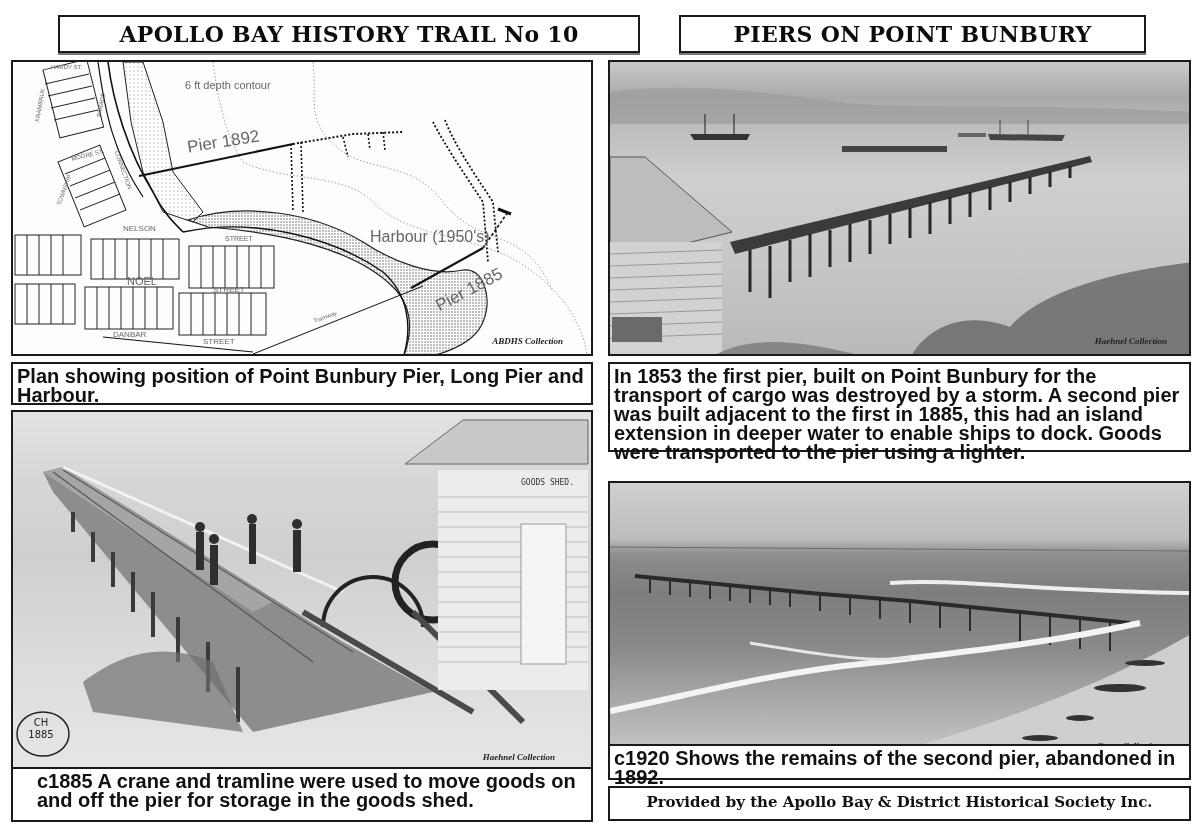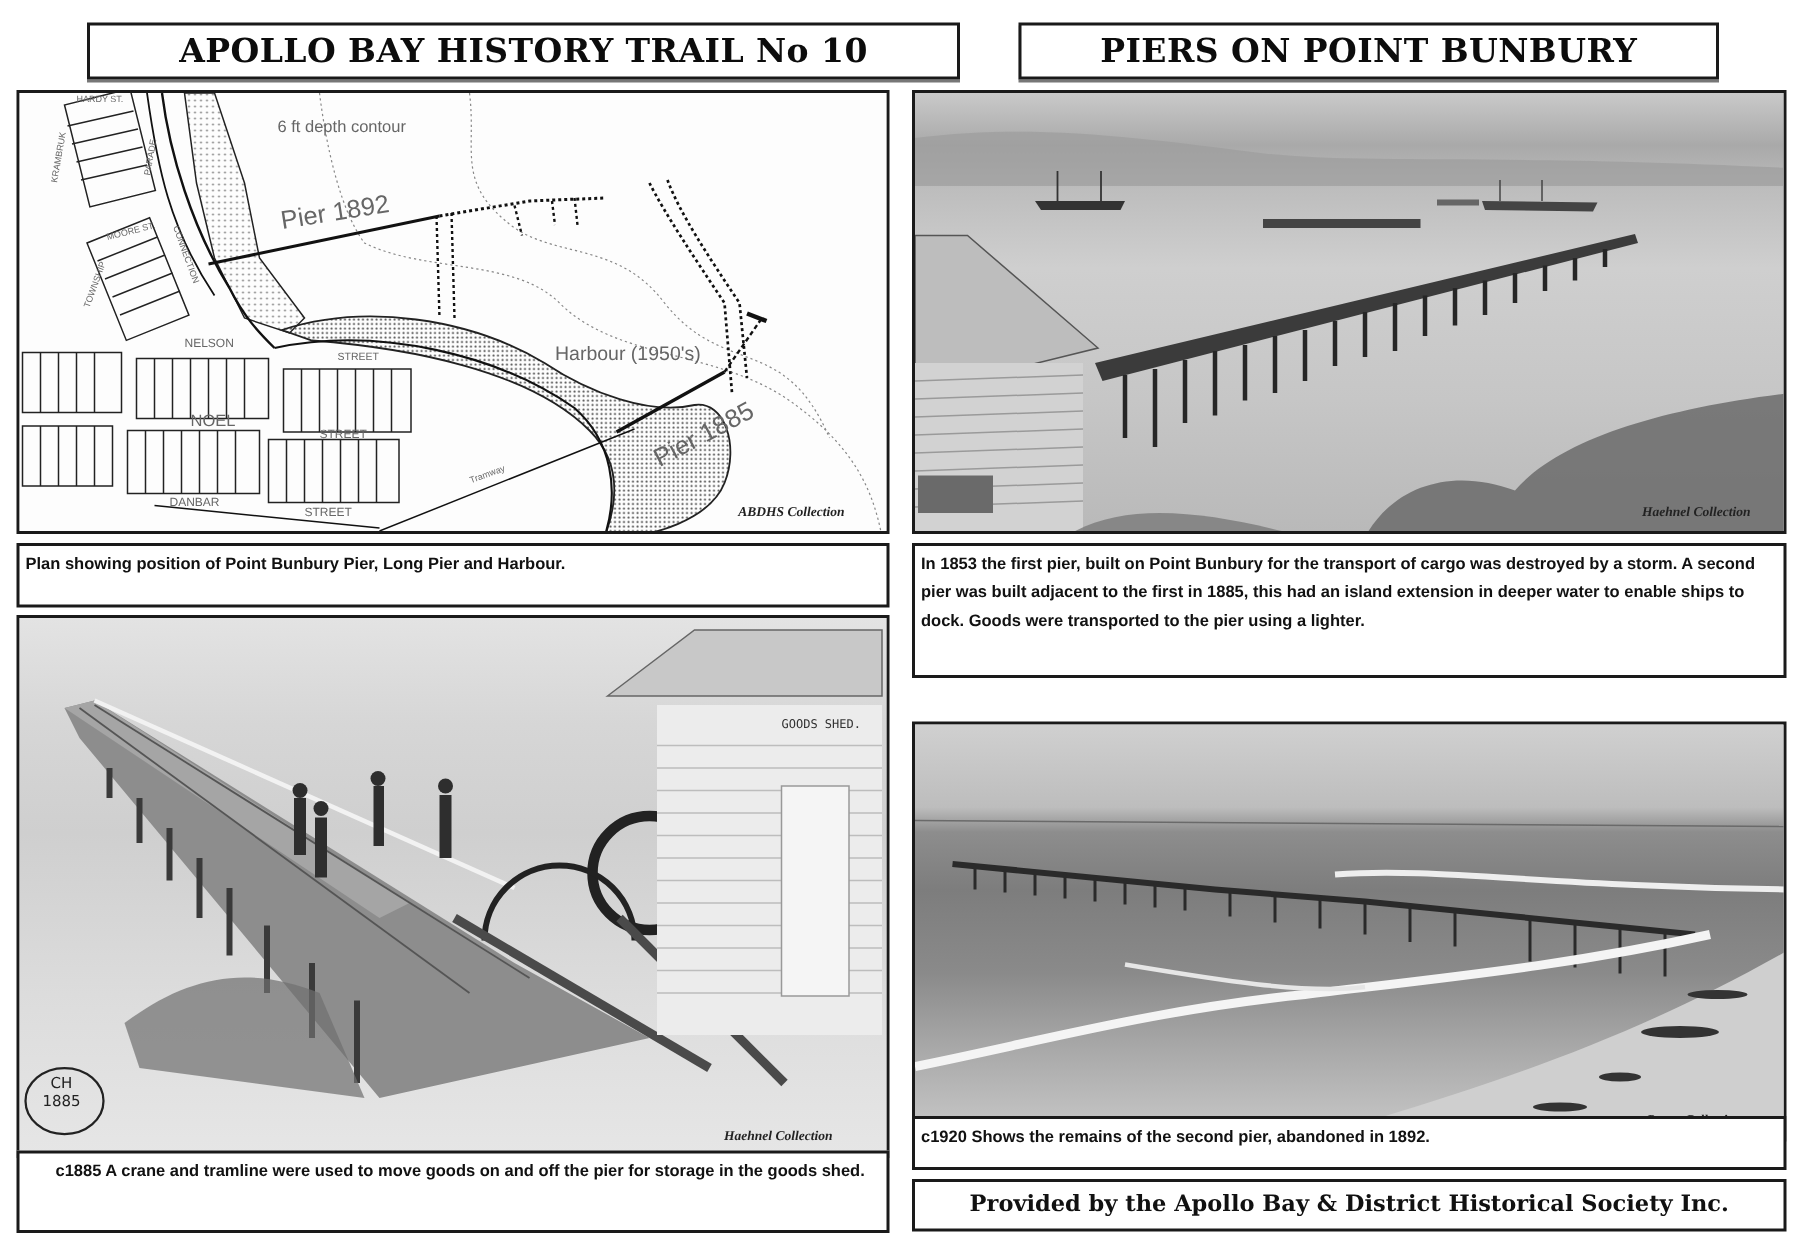--- a/index.html
+++ b/index.html
@@ -3,21 +3,21 @@
   <meta charset="utf-8">
   <style>
     * { box-sizing: border-box; margin: 0; padding: 0; }
     html, body { width: 1200px; height: 832px; background: #ffffff; overflow: hidden; }
     body { position: relative; font-family: "Liberation Sans", sans-serif; color: #111; }
 
     .box { position: absolute; border: 2px solid #1a1a1a; background: #fff; }
     .title-box { display: flex; align-items: center; justify-content: center; box-shadow: 0 2px 0 #777; margin-left: 47px; }
     .title-text { font-family: "DejaVu Serif", serif; font-weight: bold; font-size: 22px; letter-spacing: 0.3px; color: #0c0c0c; }
 
-    .caption { font-family: "Liberation Sans", sans-serif; font-weight: bold; font-size: 11px; line-height: 19px; padding: 3px 4px; color: #111; }
+    .caption { font-family: "Liberation Sans", sans-serif; font-weight: bold; font-size: 20px; line-height: 19px; padding: 3px 4px; color: #111; }
     .footer-text { font-family: "DejaVu Serif", serif; font-weight: bold; font-size: 15px; text-align: center; padding-top: 5px; color: #111; }
 
     .photo { overflow: hidden; }
     .credit { position: absolute; font-family: "Liberation Serif", serif; font-style: italic; font-weight: bold; font-size: 10px; color: #222; }
 
     
     .map-bg { position: absolute; inset: 0; background: #fdfdfd; }
     .map-label { position: absolute; font-family: "Liberation Sans", sans-serif; color: #666; white-space: nowrap; }
 
     
@@ -98,21 +98,21 @@
       <rect x="176" y="184" width="85" height="42"></rect>
       <rect x="2" y="222" width="60" height="40"></rect>
       <rect x="72" y="225" width="88" height="42"></rect>
       <rect x="166" y="231" width="87" height="42"></rect>
       <path d="M14 173 v40 M26 173 v40 M38 173 v40 M50 173 v40 M90 177 v40 M102 177 v40 M114 177 v40 M126 177 v40 M138 177 v40 M150 177 v40 M188 184 v42 M200 184 v42 M212 184 v42 M224 184 v42 M236 184 v42 M248 184 v42"></path>
       <path d="M14 222 v40 M26 222 v40 M38 222 v40 M50 222 v40 M84 225 v42 M96 225 v42 M108 225 v42 M120 225 v42 M132 225 v42 M144 225 v42 M178 231 v42 M190 231 v42 M202 231 v42 M214 231 v42 M226 231 v42 M238 231 v42"></path>
     </g>
   </svg>
   <span class="map-label" style="left:172px; top:17px; font-size:11px;">6 ft depth contour</span>
   <span class="map-label" style="left:174px; top:70px; font-size:17px; transform:rotate(-9deg);">Pier 1892</span>
-  <span class="map-label" style="left:357px; top:166px; font-size:13px;">Harbour (1950's)</span>
+  <span class="map-label" style="left:357px; top:166px; font-size:16px;">Harbour (1950's)</span>
   <span class="map-label" style="left:420px; top:218px; font-size:17px; transform:rotate(-28deg);">Pier 1885</span>
   <span class="map-label" style="left:300px; top:252px; font-size:6px; transform:rotate(-20deg);">Tramway</span>
   <span class="map-label" style="left:110px; top:162px; font-size:8px;">NELSON</span>
   <span class="map-label" style="left:114px; top:213px; font-size:11px;">NOEL</span>
   <span class="map-label" style="left:100px; top:268px; font-size:8px;">DANBAR</span>
   <span class="map-label" style="left:212px; top:173px; font-size:7px;">STREET</span>
   <span class="map-label" style="left:200px; top:223px; font-size:8px;">STREET</span>
   <span class="map-label" style="left:190px; top:275px; font-size:8px;">STREET</span>
   <span class="map-label" style="left:38px; top:2px; font-size:6px;">HARDY ST.</span>
   <span class="map-label" style="left:10px; top:40px; font-size:6px; transform:rotate(-80deg);">KRAMBRUK</span>

